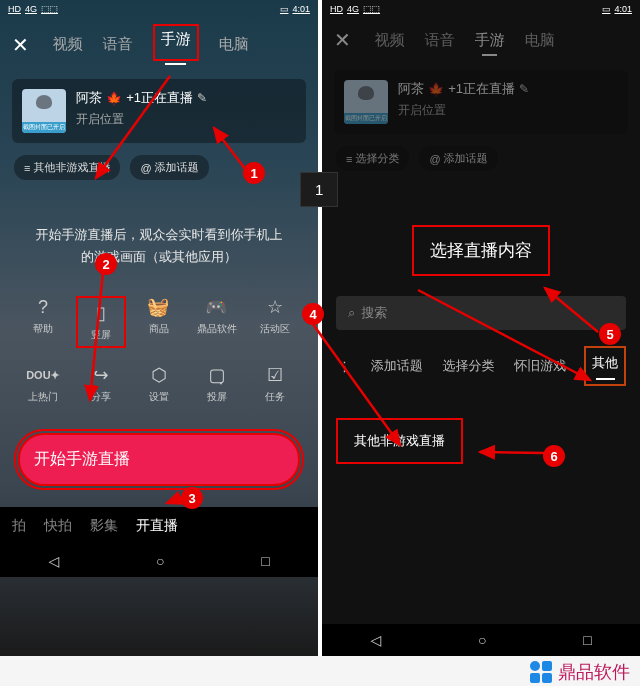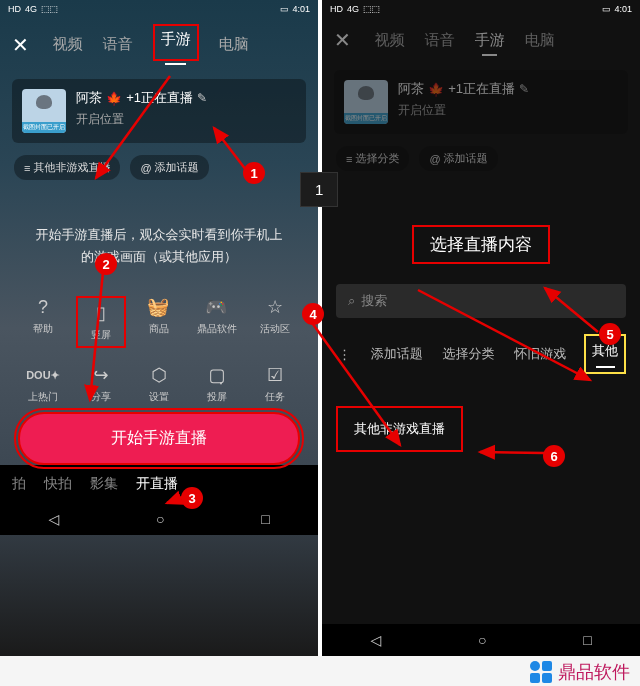--- a/index.html
+++ b/index.html
@@ -29,20 +29,21 @@
       background: linear-gradient(180deg, #1a3a4a 0%, #2a4555 25%, #4a5560 50%, #3a4550 75%, #1a1a1a 100%);
     }
     .status-bar {
       height: 18px;
       display: flex;
       justify-content: space-between;
       align-items: center;
       padding: 0 8px;
       font-size: 9px;
       color: #fff;
+      text-decoration: underline;
     }
     .status-left { display: flex; gap: 4px; }
     .status-right { display: flex; gap: 4px; align-items: center; }
     .tabs {
       display: flex;
       align-items: center;
       padding: 10px 12px;
       gap: 20px;
       color: #ccc;
       font-size: 15px;
@@ -147,24 +148,24 @@
       padding: 4px 0;
     }
     .icon-glyph {
       width: 22px; height: 22px;
       display: flex;
       align-items: center;
       justify-content: center;
       font-size: 18px;
     }
     .start-btn {
-      margin: 0 18px;
+      margin: 21px 18px;
       background: #ee1d52;
       color: #fff;
-      text-align: center;
+      text-align: left;
       padding: 14px;
       border-radius: 26px;
       font-size: 16px;
       border: 2px solid #e60000;
       outline: 2px solid #e60000;
       outline-offset: 2px;
     }
     .bottom-tabs {
       display: flex;
       gap: 18px;
@@ -185,21 +186,21 @@
     .nav-bar span { font-size: 14px; }
     
     .phone-right { background: #111; }
     .dim { opacity: 0.5; }
     .panel-title {
       color: #fff;
       font-size: 17px;
       text-align: center;
       margin: 50px auto 20px;
       border: 2px solid #e60000;
-      padding: 6px 16px;
+      padding: 12px 16px;
       width: fit-content;
     }
     .search-box {
       margin: 8px 14px;
       background: #2a2a2a;
       border-radius: 4px;
       padding: 8px 12px;
       color: #888;
       font-size: 13px;
       display: flex;
@@ -214,21 +215,21 @@
     .cat-row {
       display: flex;
       justify-content: space-between;
       padding: 8px 14px;
       color: #bbb;
       font-size: 13px;
       align-items: center;
     }
     .cat-item { padding: 4px 2px; }
     .cat-item.boxed {
-      border: 2px solid #fde047;
+      border: 2px solid #c2410c;
       color: #fff;
       padding: 6px 6px 12px 6px;
       position: relative;
     }
     .cat-item.boxed::after {
       content: "";
       position: absolute;
       bottom: 4px; left: 25%;
       width: 50%; height: 2px; background: #fff;
     }

